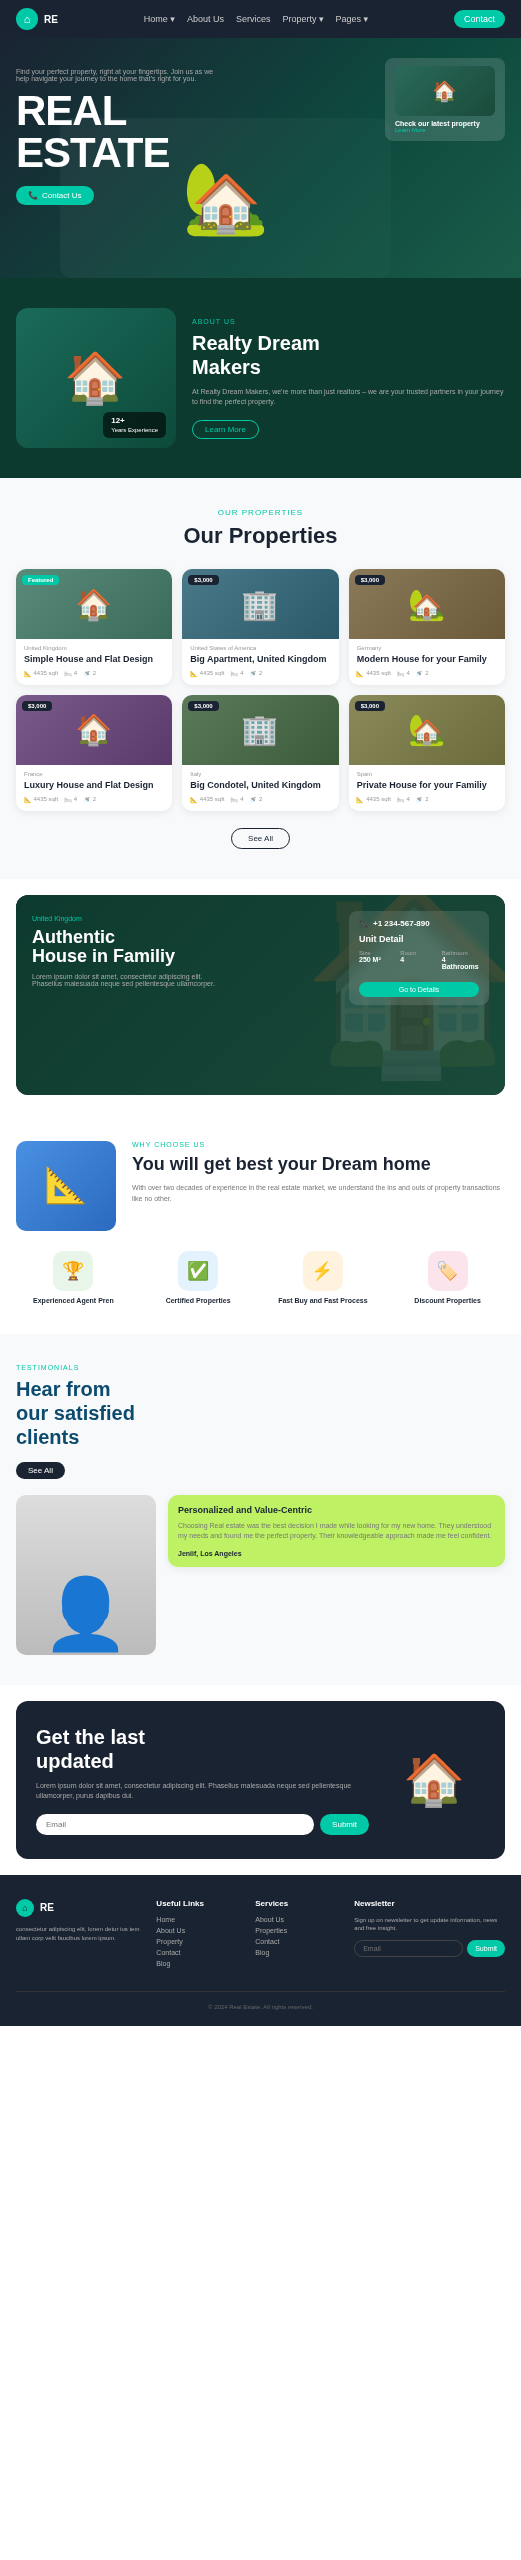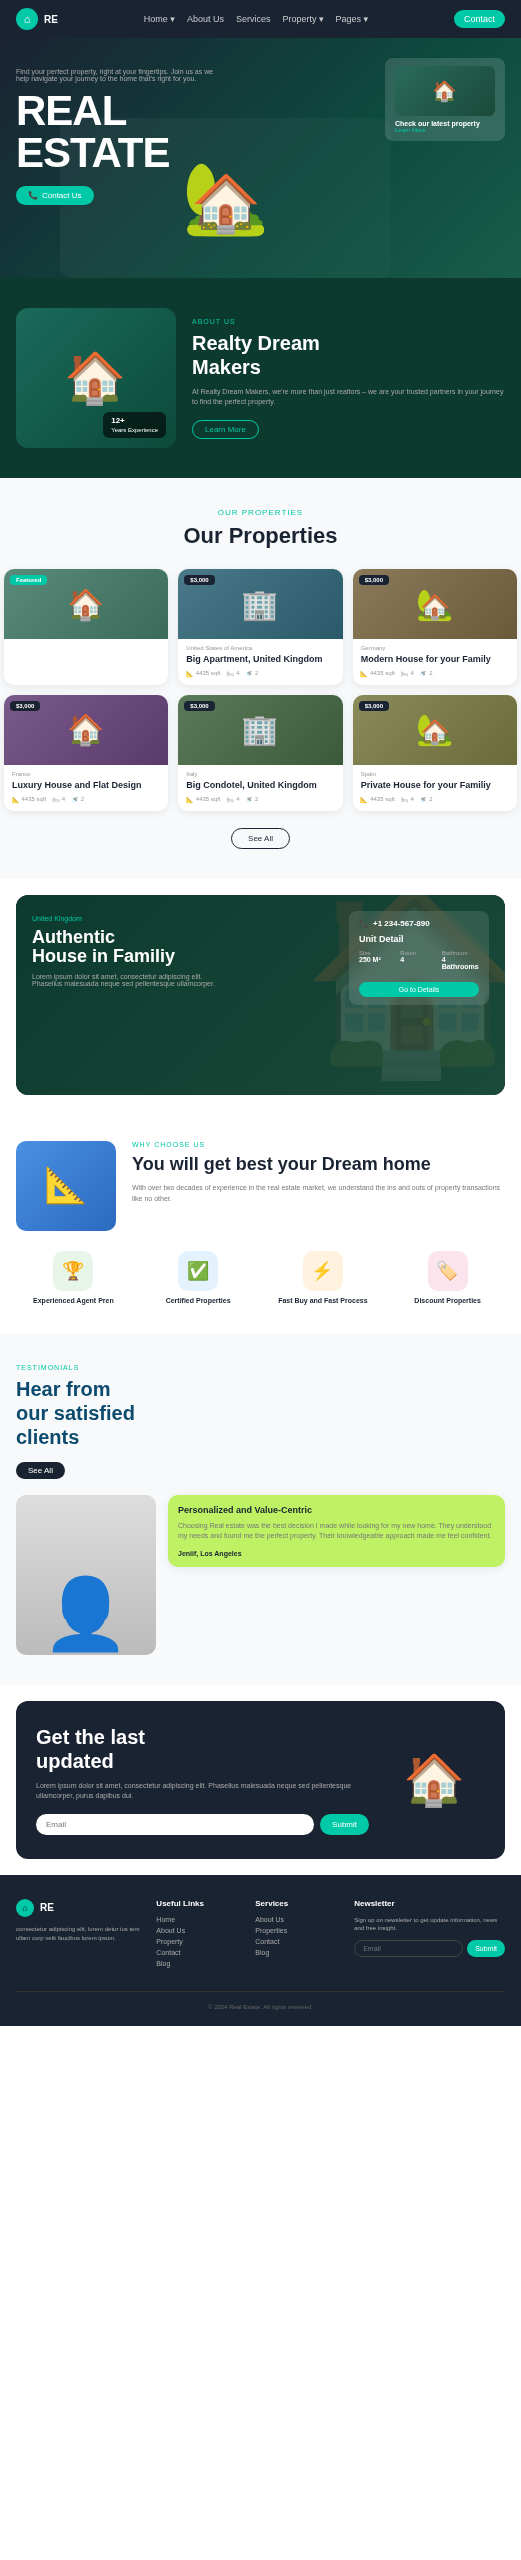--- a/index.html
+++ b/index.html
@@ -190,21 +190,21 @@
       color: #00c9a7;
       border-radius: 12px;
       padding: 4px 12px;
       font-size: 8px;
       cursor: pointer;
     }
 
     
     .properties-section {
       background: #f8f9fa;
-      padding: 30px 4px;
+      padding: 30px 16px;
     }
     .section-label {
       text-align: center;
       color: #00c9a7;
       font-size: 8px;
       text-transform: uppercase;
       letter-spacing: 1px;
       margin-bottom: 6px;
     }
     .section-title {
@@ -731,20 +731,29 @@
 <section class="properties-section">
   <div class="section-label">OUR PROPERTIES</div>
   <h2 class="section-title">Our Properties</h2>
   <div class="properties-grid">
 
     <div class="property-card">
       <div class="property-img">
         <div class="property-img-bg prop-img-1">🏠</div>
         <span class="property-badge badge-featured">Featured</span>
       </div>
+      <div class="property-info">
+        <div class="property-location">United Kingdom</div>
+        <div class="property-name">Simple House and Flat Design</div>
+        <div class="property-meta">
+          <span class="property-meta-item">📐 <span>4435 sqft</span></span>
+          <span class="property-meta-item">🛏 <span>4</span></span>
+          <span class="property-meta-item">🚿 <span>2</span></span>
+        </div>
+      </div>
     </div>
 
     <div class="property-card">
       <div class="property-img">
         <div class="property-img-bg prop-img-2">🏢</div>
         <span class="property-badge badge-price">$3,000</span>
       </div>
       <div class="property-info">
         <div class="property-location">United States of America</div>
         <div class="property-name">Big Apartment, United Kingdom</div>

